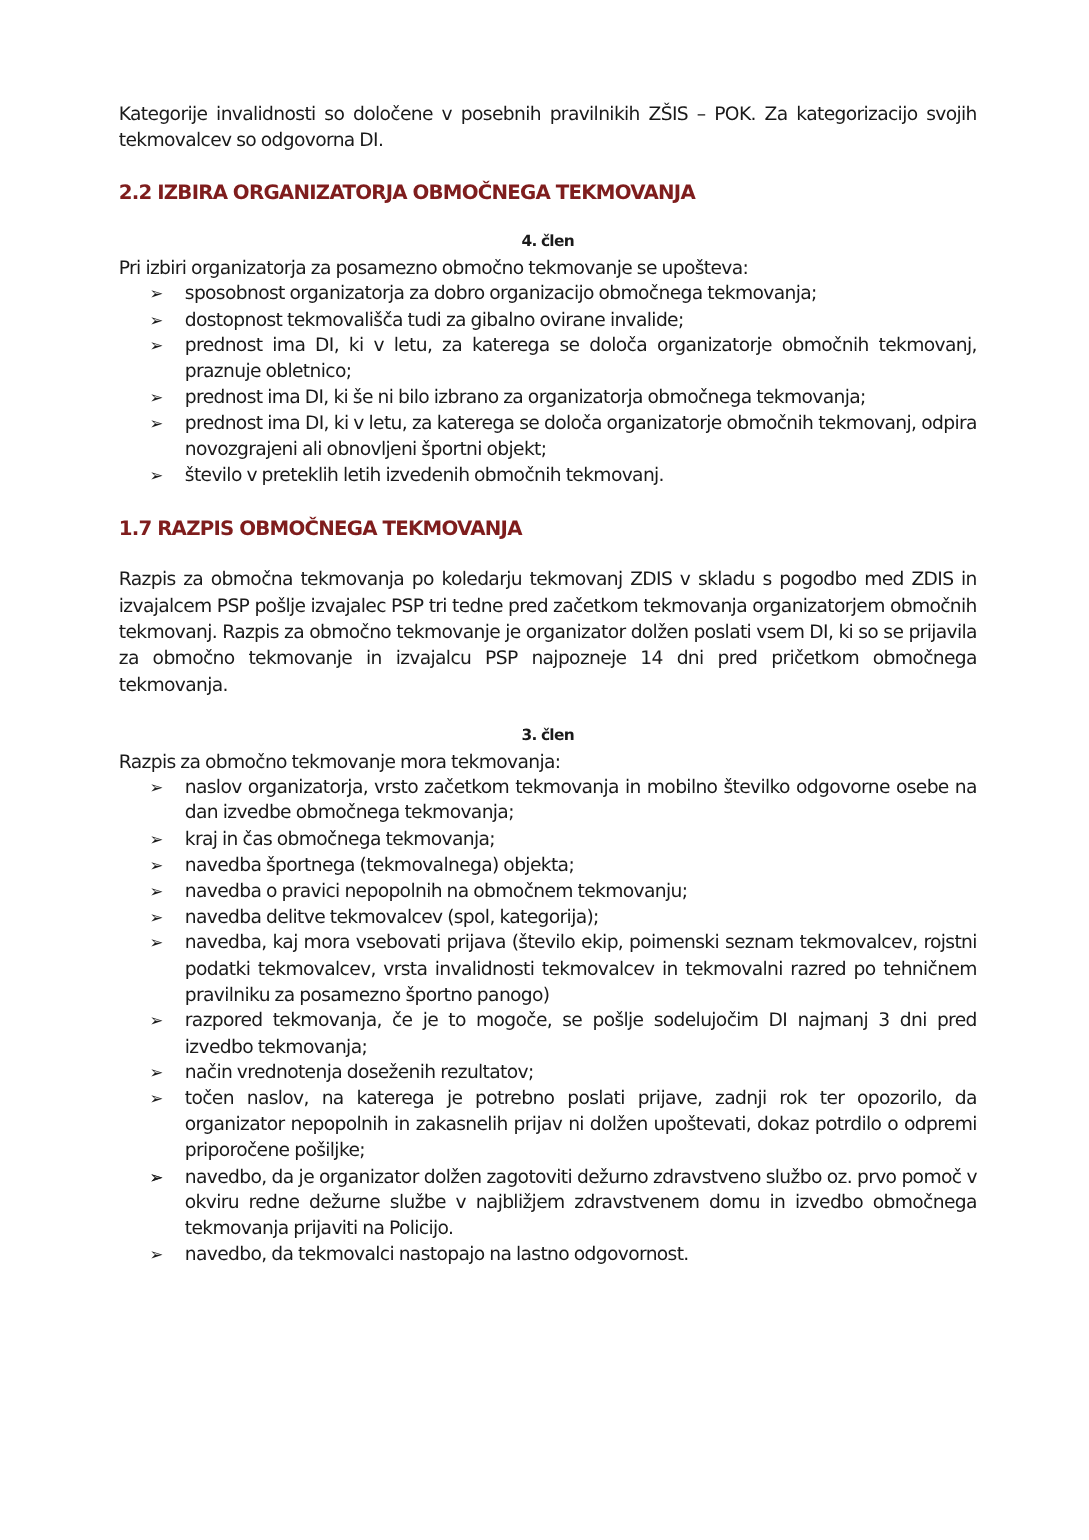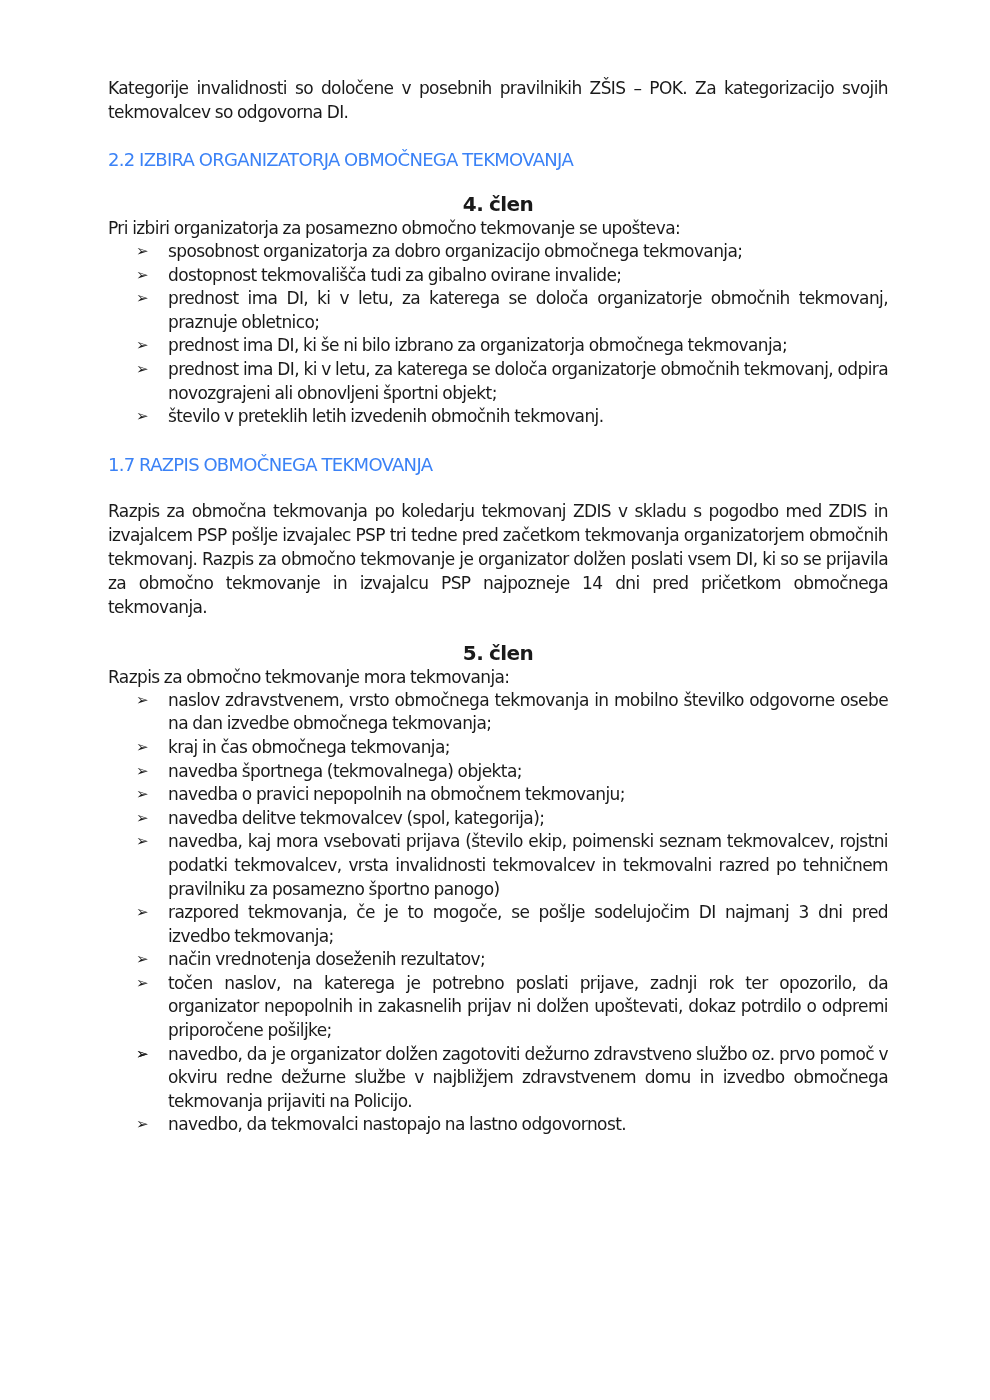--- a/index.html
+++ b/index.html
@@ -1,41 +1,41 @@
 <!DOCTYPE html>
 <html><head>
 <meta charset="utf-8">
 <style>
   html, body { margin: 0; padding: 0; background: #ffffff; }
   body { width: 990px; height: 1400px; position: relative; overflow: hidden; }
   .page {
     position: absolute;
     left: 108px;
-    top: 76px;
+    top: 92px;
     width: 780px;
     font-family: "DejaVu Sans", sans-serif;
     font-size: 17px;
     color: #1a1a1a;
     letter-spacing: -0.6px;
     word-spacing: -0.5px;
   }
   .para { margin: 0; line-height: 24px; text-align: justify; }
   .heading {
     margin: 0;
-    font-weight: normal;
+    font-weight: bold;
     font-size: 18px;
-    color: #3b82f6;
+    color: #7f1d1d;
     line-height: 24px;
     letter-spacing: -0.7px;
   }
   .clen {
     margin: 0;
     text-align: center;
     font-weight: bold;
-    font-size: 20px;
+    font-size: 14px;
     line-height: 24px;
   }
   ul.bullets { list-style: none; margin: 0; padding: 0; }
   ul.bullets li {
     position: relative;
     padding-left: 60px;
     line-height: 23.6px;
     text-align: justify;
   }
   ul.bullets li .arrow {
@@ -74,24 +74,24 @@
 
   <h2 class="heading">1.7 RAZPIS OBMOČNEGA TEKMOVANJA</h2>
   <div class="gap-c"></div>
 
   <section>
     <p class="para">Razpis za območna tekmovanja po koledarju tekmovanj ZDIS v skladu s pogodbo med ZDIS in izvajalcem PSP pošlje izvajalec PSP tri tedne pred začetkom tekmovanja organizatorjem območnih tekmovanj. Razpis za območno tekmovanje je organizator dolžen poslati vsem DI, ki so se prijavila za območno tekmovanje in izvajalcu PSP najpozneje 14 dni pred pričetkom območnega tekmovanja.</p>
   </section>
   <div class="gap-c"></div>
 
   <section>
-    <h3 class="clen">5. člen</h3>
+    <h3 class="clen">3. člen</h3>
     <p class="para">Razpis za območno tekmovanje mora tekmovanja:</p>
     <ul class="bullets">
-      <li><span class="arrow">➢</span><span>naslov zdravstvenem, vrsto območnega tekmovanja in mobilno številko odgovorne osebe na dan izvedbe območnega tekmovanja;</span></li>
+      <li><span class="arrow">➢</span><span>naslov organizatorja, vrsto začetkom tekmovanja in mobilno številko odgovorne osebe na dan izvedbe območnega tekmovanja;</span></li>
       <li><span class="arrow">➢</span><span>kraj in čas območnega tekmovanja;</span></li>
       <li><span class="arrow">➢</span><span>navedba športnega (tekmovalnega) objekta;</span></li>
       <li><span class="arrow">➢</span><span>navedba o pravici nepopolnih na območnem tekmovanju;</span></li>
       <li><span class="arrow">➢</span><span>navedba delitve tekmovalcev (spol, kategorija);</span></li>
       <li><span class="arrow">➢</span><span>navedba, kaj mora vsebovati prijava (število ekip, poimenski seznam tekmovalcev, rojstni podatki tekmovalcev, vrsta invalidnosti tekmovalcev in tekmovalni razred po tehničnem pravilniku za posamezno športno panogo)</span></li>
       <li><span class="arrow">➢</span><span>razpored tekmovanja, če je to mogoče, se pošlje sodelujočim DI najmanj 3 dni pred izvedbo tekmovanja;</span></li>
       <li><span class="arrow">➢</span><span>način vrednotenja doseženih rezultatov;</span></li>
       <li><span class="arrow">➢</span><span>točen naslov, na katerega je potrebno poslati prijave, zadnji rok ter opozorilo, da organizator nepopolnih in zakasnelih prijav ni dolžen upoštevati, dokaz potrdilo o odpremi priporočene pošiljke;</span></li>
       <li><span class="arrow">➢</span></li>
       <li><span class="arrow">➢</span><span>navedbo, da je organizator dolžen zagotoviti dežurno zdravstveno službo oz. prvo pomoč v okviru redne dežurne službe v najbližjem zdravstvenem domu in izvedbo območnega tekmovanja prijaviti na Policijo.</span></li>

